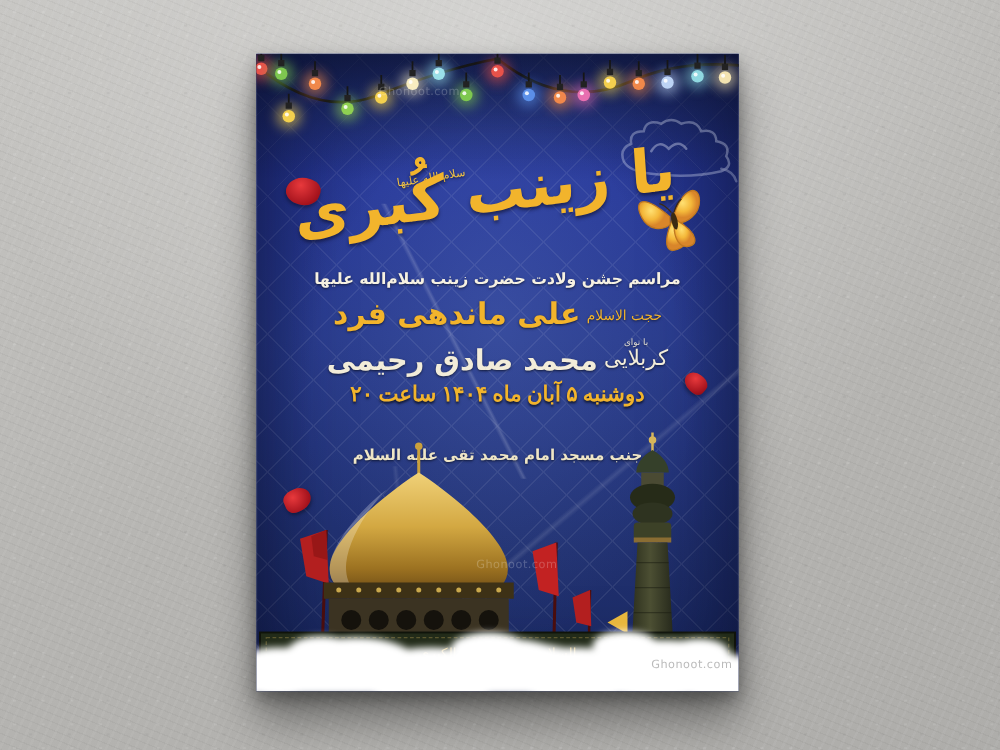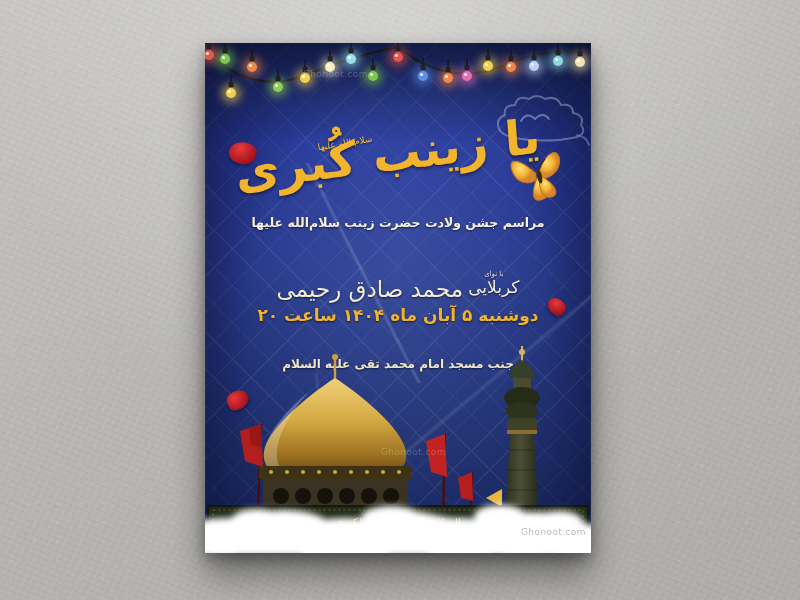--- a/index.html
+++ b/index.html
@@ -67,23 +67,23 @@
   .txt{left:0;width:386px;text-align:center;direction:rtl;}
   .subtitle{top:172px;color:#f6f1e2;font-size:12.5px;font-weight:bold;
     text-shadow:0 1px 2px rgba(0,0,0,.6);letter-spacing:.2px;}
   .speaker{top:194px;color:#f2b42c;text-shadow:0 1px 2px rgba(0,0,0,.6);}
   .speaker .pre{font-size:11px;vertical-align:3px;}
   .speaker .name{font-size:24px;font-weight:bold;}
   .eulogist{top:228px;color:#f2ecd9;text-shadow:0 1px 2px rgba(0,0,0,.6);}
   .pre-col{display:inline-block;vertical-align:4px;line-height:1;}
   .pre-col .tiny{display:block;font-size:7px;opacity:.9;margin-bottom:1px;}
   .pre-col .pre{display:block;font-size:17px;}
-  .eulogist .name{font-size:23px;font-weight:normal;}
+  .eulogist .name{font-size:23px;font-weight:bold;}
   .datetime{top:262px;color:#f2b42c;font-size:17px;font-weight:bold;
-    text-shadow:0 1px 2px rgba(0,0,0,.65);letter-spacing:.5px;}
+    text-shadow:0 1px 2px rgba(0,0,0,.65);letter-spacing:.5px;font-family:Liberation Serif, serif;}
   .addr1{top:294px;}
   .addr2{top:314px;}
   .addr{color:#efe6c6;font-size:12px;font-weight:bold;
     text-shadow:0 1px 2px rgba(0,0,0,.6);}
 
   
   .shrine{left:0;top:297px;width:386px;height:213px;z-index:5;}
 
   
   .wm{position:absolute;z-index:7;font-size:9px;letter-spacing:.4px;pointer-events:none;}
@@ -227,20 +227,24 @@
       <ellipse cx="31" cy="34" rx="2.4" ry="7" fill="#3a2a12"></ellipse>
       <path d="M30,27 q-4,-7 -8,-9 M32,27 q4,-7 8,-9" fill="none" stroke="#3a2a12" stroke-width="1"></path>
     </svg>
 
     <div class="petal p1"></div>
     <div class="petal p2"></div>
     <div class="petal p3"></div>
 
     <div class="layer txt subtitle">مراسم جشن ولادت حضرت زینب سلام‌الله علیها</div>
 
+    <div class="layer txt speaker">
+      <span class="pre">حجت الاسلام</span>
+      <span class="name">علی ماندهی فرد</span>
+    </div>
 
     <div class="layer txt eulogist">
       <span class="pre-col">
         <span class="tiny">با نوای</span>
         <span class="pre">کربلایی</span>
       </span>
       <span class="name">محمد صادق رحیمی</span>
     </div>
 
     <div class="layer txt datetime">دوشنبه ۵ آبان ماه ۱۴۰۴ ساعت ۲۰</div>

